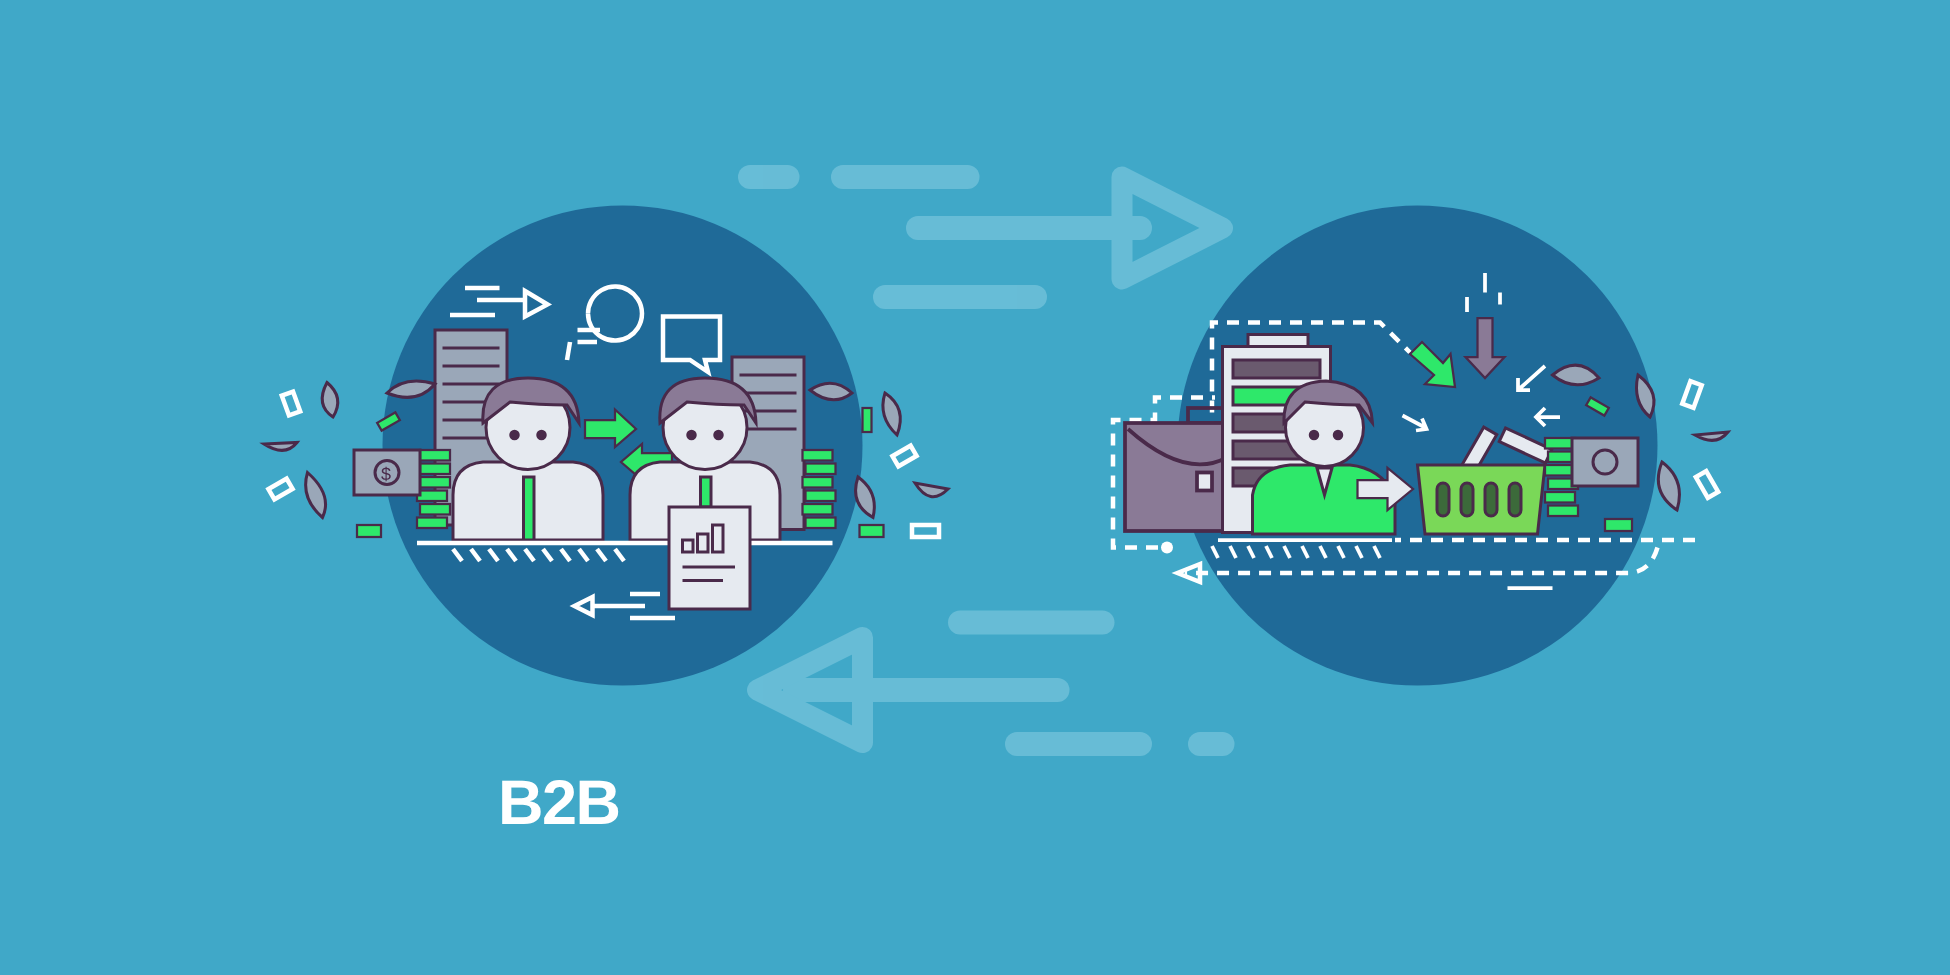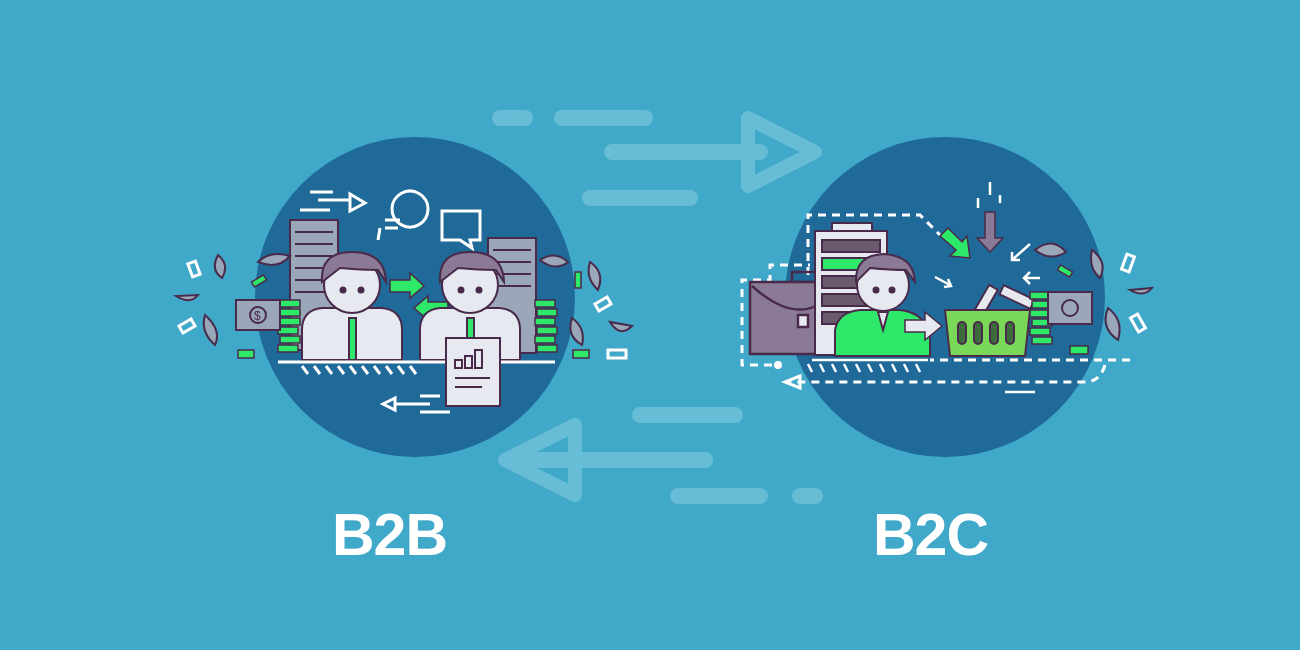--- a/index.html
+++ b/index.html
@@ -1,18 +1,18 @@
 <!DOCTYPE html>
 <html><head>
 <meta charset="utf-8">
 <style>
   html, body { margin:0; padding:0; }
   body { width:1300px; height:650px; overflow:hidden; background:#40a8c8; position:relative; font-family:"Liberation Sans", sans-serif; }
   .stage { position:absolute; left:0; top:0; width:1300px; height:650px; }
-  .label { position:absolute; color:#ffffff; font-weight:bold; font-size:59px; letter-spacing:-1px; top:500px; line-height:70px; }
+  .label { position:absolute; color:#ffffff; font-weight:bold; font-size:42px; letter-spacing:-1px; top:500px; line-height:70px; }
   .label-b2b { left:332px; }
   .label-b2c { left:873px; }
   svg { position:absolute; left:0; top:0; }
 </style>
 </head>
 <body>
 
 <div class="stage">
 
 <svg width="1300" height="650" viewBox="0 0 1300 650">
@@ -257,15 +257,14 @@
       <line x1="880" y1="364" x2="884" y2="372"></line>
           <line x1="892" y1="364" x2="896" y2="372"></line>
       <line x1="904" y1="364" x2="908" y2="372"></line>
           <line x1="916" y1="364" x2="920" y2="372"></line>
       <line x1="1005" y1="392" x2="1035" y2="392"></line>
     </g>
   </g>
 </svg>
 
 <div class="label label-b2b">B2B</div>
-<div class="label label-b2c">B2C</div>
 
 </div>
 
 </body></html>

